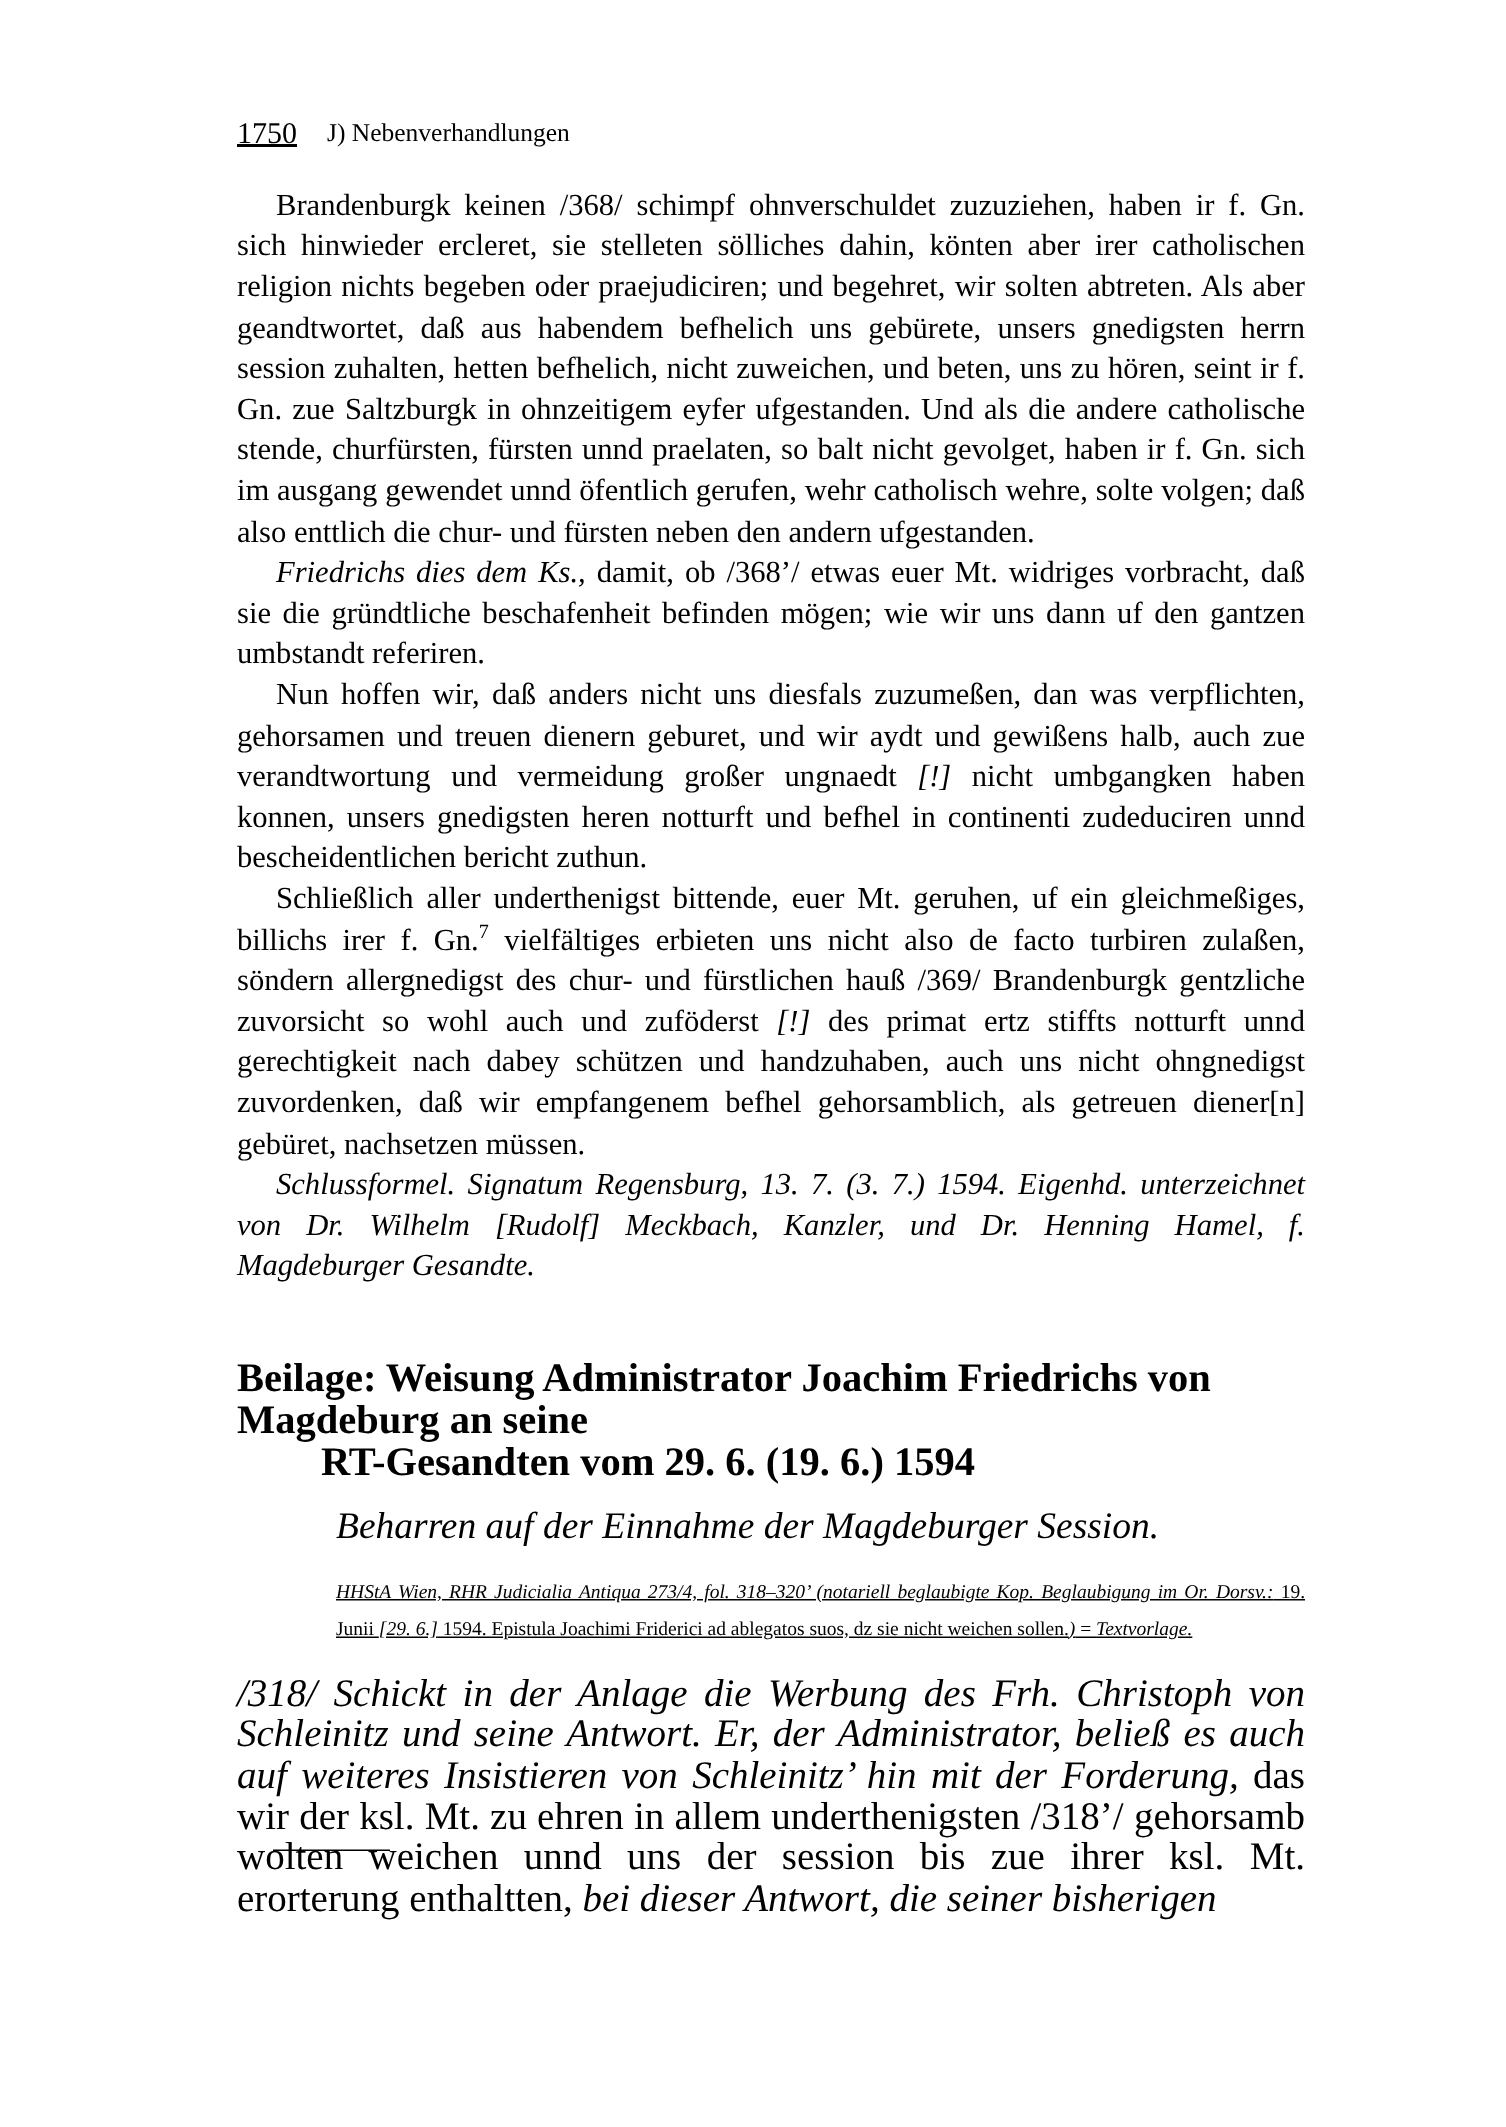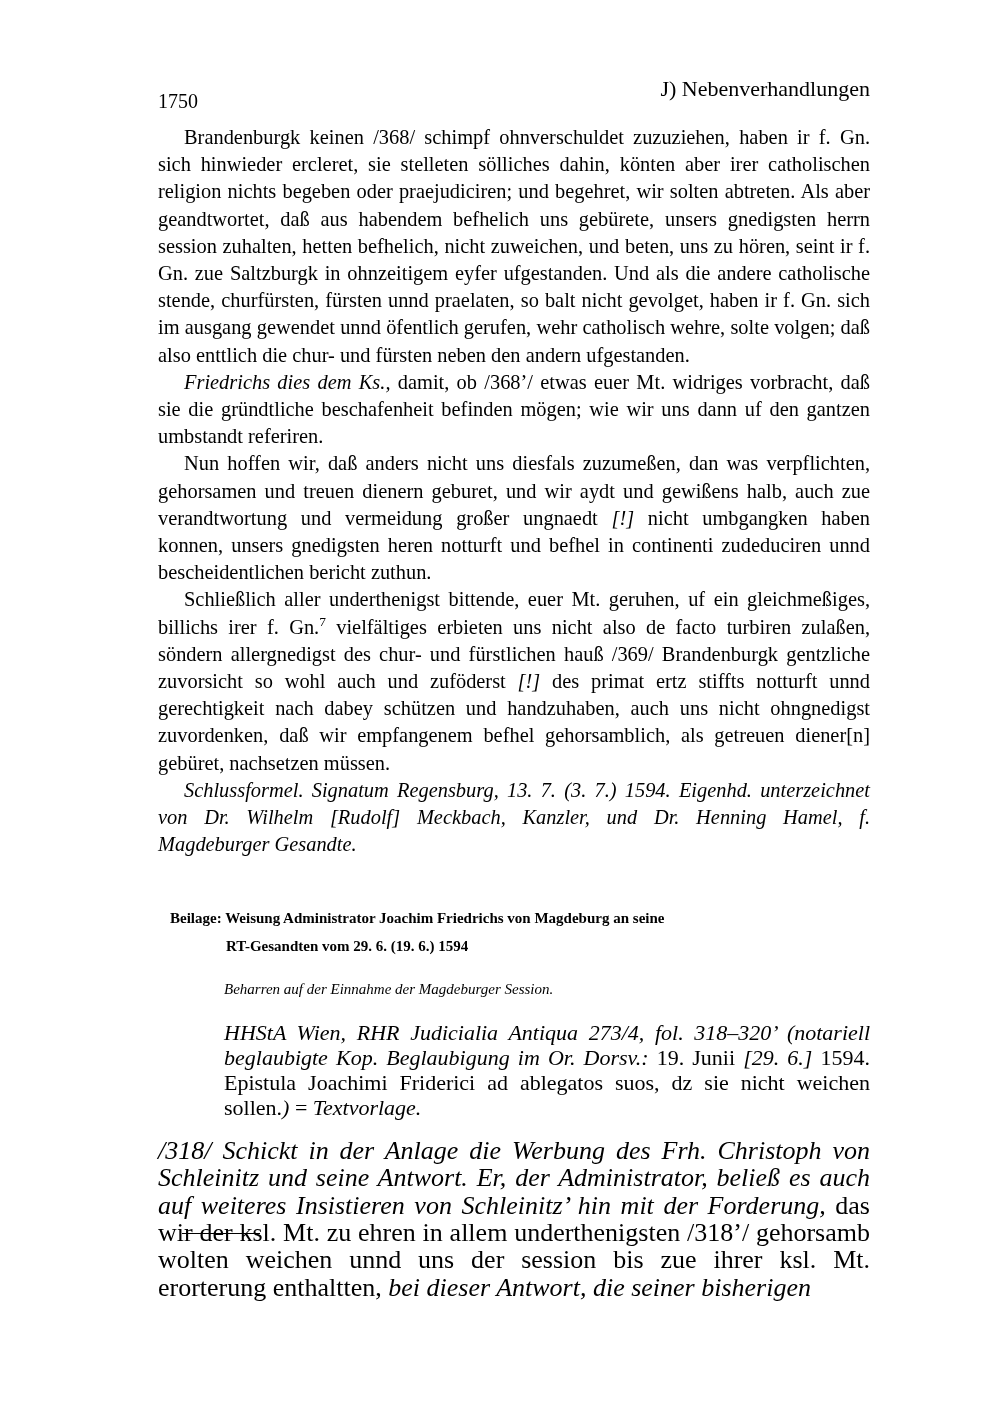--- a/index.html
+++ b/index.html
@@ -26,29 +26,30 @@
   .runhead {
     position: relative;
     height: 30px;
     margin-top: 74px;
     font-size: 20px;
     line-height: 30px;
   }
   .runhead .folio {
     position: absolute;
     left: 0;
-    top: 12px;
+    top: 0;
+    text-decoration: underline;
   }
   .runhead .title {
     position: absolute;
     left: 0;
     top: 0;
     width: 712px;
-    text-align: right;
-    font-size: 22px;
+    text-align: left;
+    font-size: 17px;
     padding-left: 60px;
     box-sizing: border-box;
   }
 
   
   .body {
     margin-top: 20px;
     font-size: 20.4px;
     line-height: 27.2px;
     text-align: justify;
@@ -66,45 +67,46 @@
     font-size: 0.66em;
     vertical-align: super;
     line-height: 0;
   }
 
   
   .section {
     margin-top: 46px;
   }
   h2.beilage {
-    margin: 12px;
-    font-size: 15px;
+    margin: 0;
+    font-size: 27px;
     line-height: 28px;
     font-weight: bold;
     text-indent: 0;
     padding-left: 56px;
   }
   h2.beilage .firstline {
     display: block;
     margin-left: -56px;
   }
   .rubrum {
     margin-top: 16px;
     padding-left: 66px;
-    font-size: 15px;
+    font-size: 25px;
     line-height: 27.2px;
     font-style: italic;
   }
   .archref {
     margin-top: 16px;
     padding-left: 66px;
-    font-size: 22px;
+    font-size: 13px;
     line-height: 25px;
     text-align: justify;
     font-style: italic;
+    text-decoration: underline;
   }
   .archref .rom {
     font-style: normal;
   }
 
   .tail {
     margin-top: 17px;
     font-size: 26px;
     line-height: 27.4px;
     text-align: justify;

